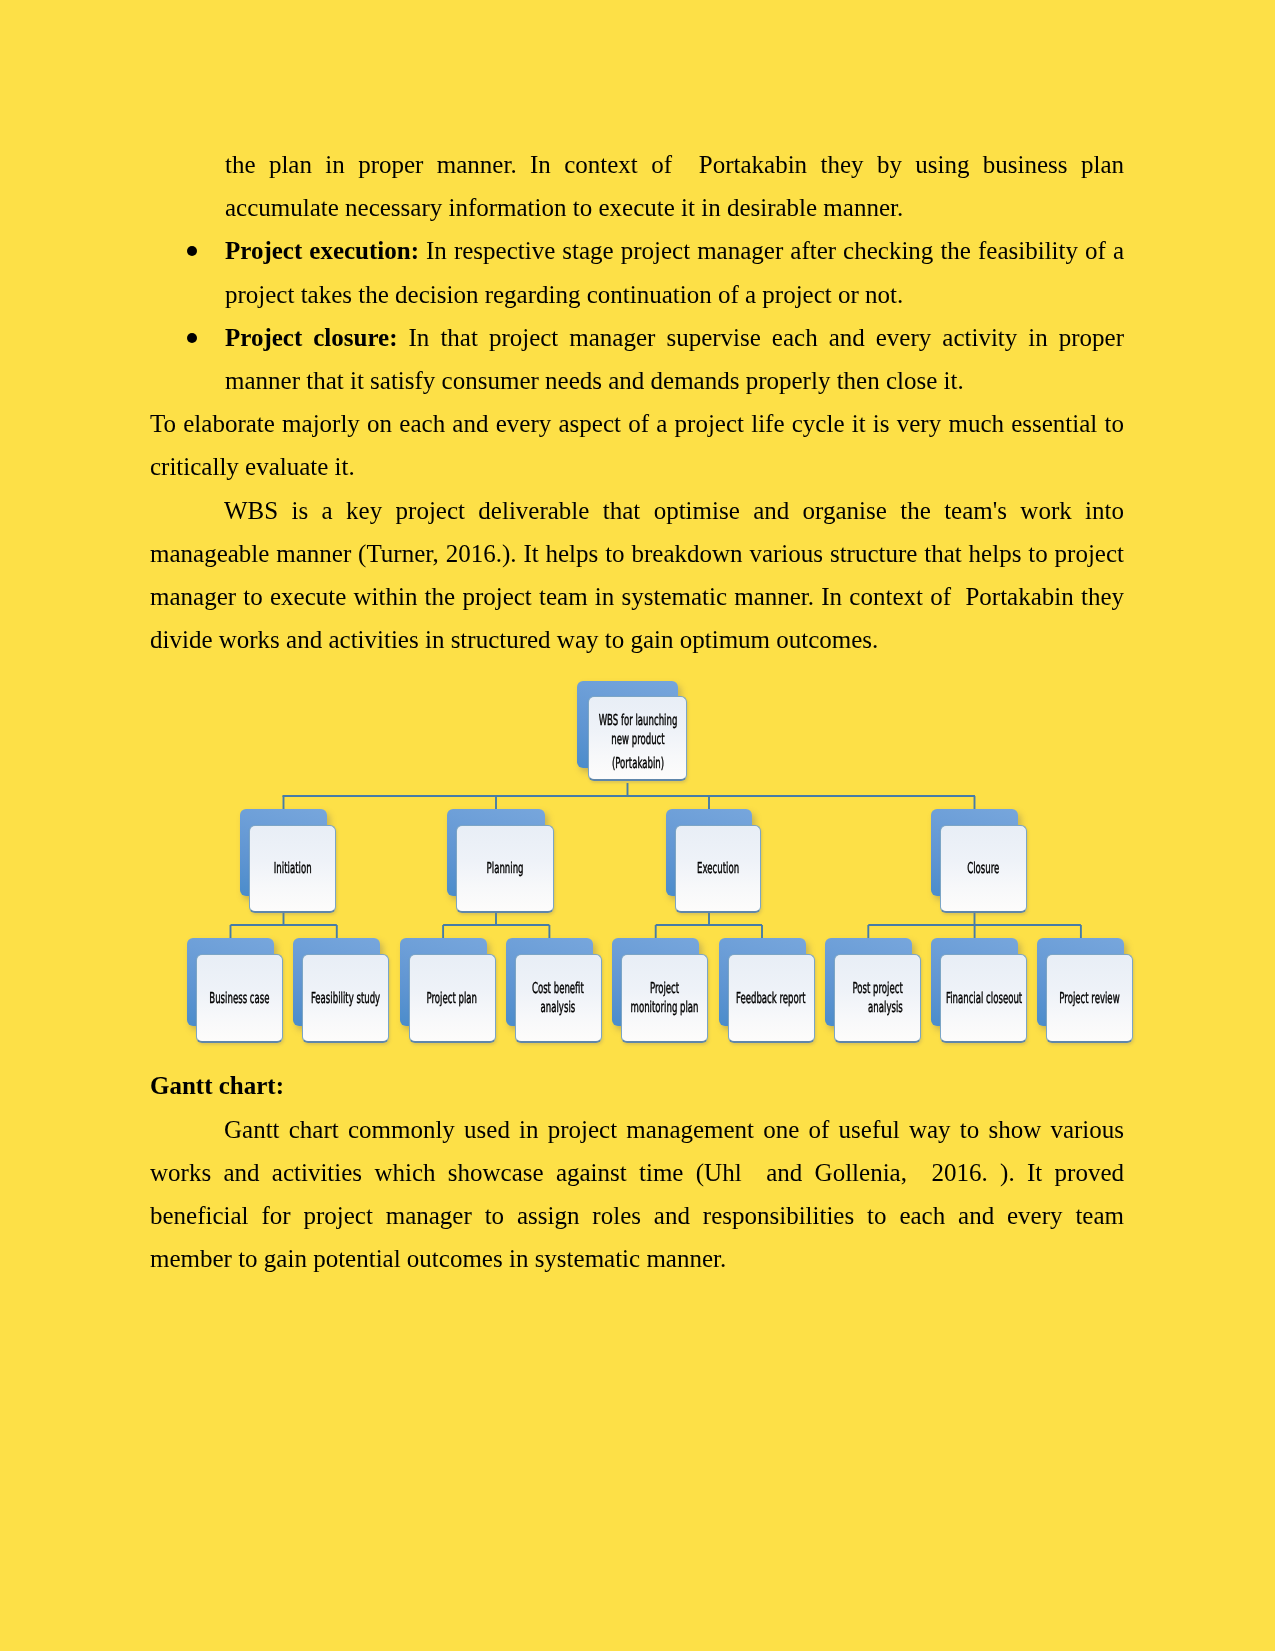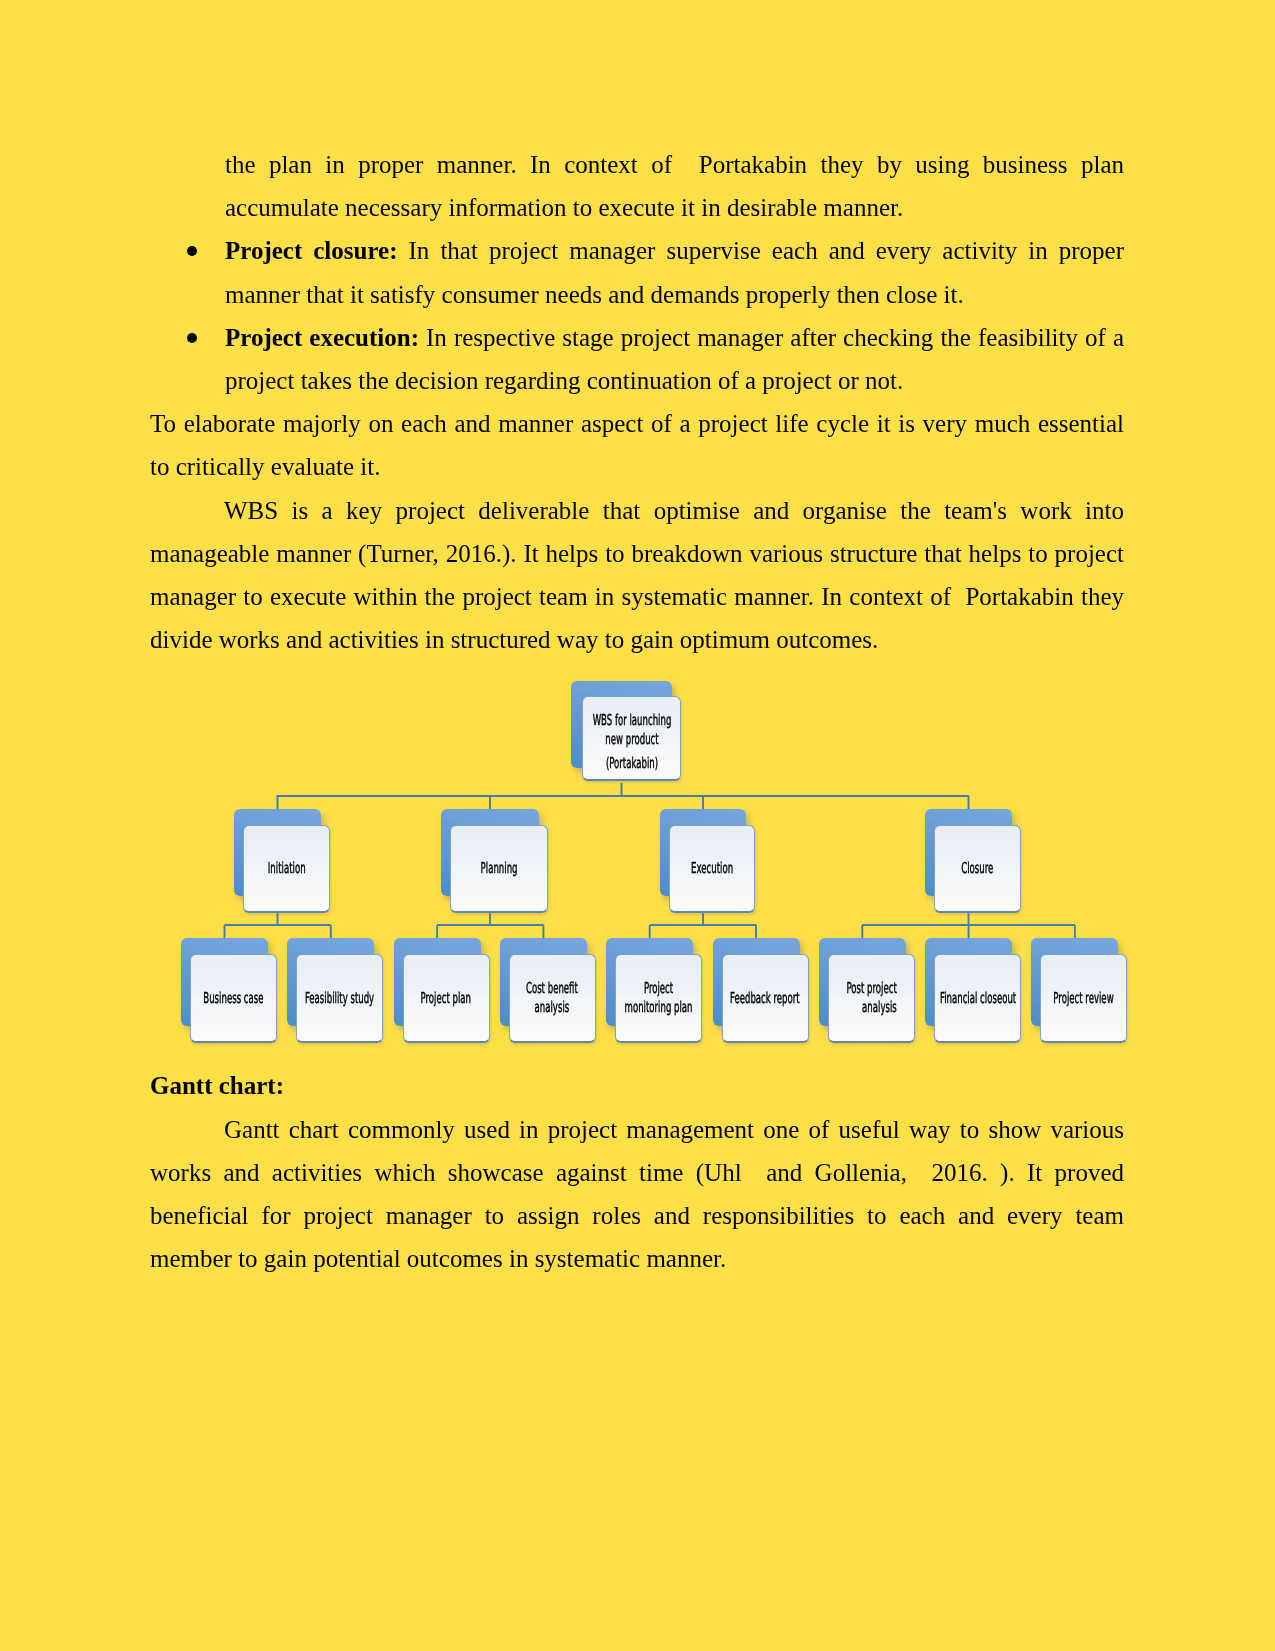--- a/index.html
+++ b/index.html
@@ -10,21 +10,21 @@
   .para{margin:0;font-size:25px;line-height:43.2px;color:#000;text-align:justify;}
   .para.indent{text-indent:74px;}
   .bullets{margin:0;padding:0;list-style:none;}
   .bullets li{position:relative;font-size:25px;line-height:43.2px;color:#000;text-align:justify;padding-left:75px;}
   .bullets li .bul{position:absolute;left:37px;top:17px;width:10px;height:10px;border-radius:50%;background:#000;}
   .cont-line{position:relative;font-size:25px;line-height:43.2px;color:#000;text-align:justify;padding-left:75px;margin:0;}
   b{font-weight:bold;}
   .heading{font-weight:bold;font-size:25px;line-height:43.2px;color:#000;margin:0;}
 
   
-  .wbs{position:relative;width:1000px;height:396px;margin:7px 0 0 0;left:12px;}
+  .wbs{position:relative;width:1000px;height:396px;margin:7px 0 0 0;left:18px;}
   .wbs svg{position:absolute;left:0;top:0;}
   .node{position:absolute;}
   .node .back{position:absolute;left:0;top:0;border-radius:6px;
       background:linear-gradient(200deg,#77a6dc 0%,#6d9fd8 32%,#5f95d2 66%,#4a8ccb 100%);
       box-shadow:3px 4px 6px rgba(125,115,105,0.42);}
   .node .front{position:absolute;border-radius:6px;border:1px solid #7ba5c6;
       border-bottom:2px solid #5f86ab;
       background:linear-gradient(180deg,#e8eef6 0%,#eef2f8 40%,#f7f8fa 72%,#fdfcfb 100%);
       box-shadow:1px 2px 3px rgba(140,132,120,0.28);
       display:flex;align-items:center;justify-content:center;text-align:center;}
@@ -37,25 +37,25 @@
 </style>
 </head>
 <body>
 
 <div class="page">
   <div class="content">
 
     <p class="cont-line">the plan in proper manner. In context of &nbsp;Portakabin they by using business plan accumulate necessary information to execute it in desirable manner.</p>
 
     <ul class="bullets">
+      <li><span class="bul"></span><b>Project execution:</b><span> In respective stage project manager after checking the feasibility of a project takes the decision regarding continuation of a project or not.</span></li>
       <li><span class="bul"></span><b>Project closure:</b><span> In that project manager supervise each and every activity in proper manner that it satisfy consumer needs and demands properly then close it.</span></li>
-      <li><span class="bul"></span><b>Project execution:</b><span> In respective stage project manager after checking the feasibility of a project takes the decision regarding continuation of a project or not.</span></li>
     </ul>
 
-    <p class="para">To elaborate majorly on each and manner aspect of a project life cycle it is very much essential to critically evaluate it.</p>
+    <p class="para">To elaborate majorly on each and every aspect of a project life cycle it is very much essential to critically evaluate it.</p>
     <p class="para indent">WBS is a key project deliverable that optimise and organise the team's work into manageable manner (Turner, 2016.). It helps to breakdown various structure that helps to project manager to execute within the project team in systematic manner. In context of &nbsp;Portakabin they divide works and activities in structured way to gain optimum outcomes.</p>
 
   <div class="wbs">
     <svg width="1000" height="400" viewBox="0 0 1000 400">
       <g fill="none" stroke="#467ca8" stroke-width="1.9">
       <path d="M459.5 115 L459.5 128"></path>
       <path d="M114.5 128 L807 128"></path>
       <path d="M115.5 128 L115.5 142"></path>
       <path d="M328.0 128 L328.0 142"></path>
       <path d="M541.0 128 L541.0 142"></path>

